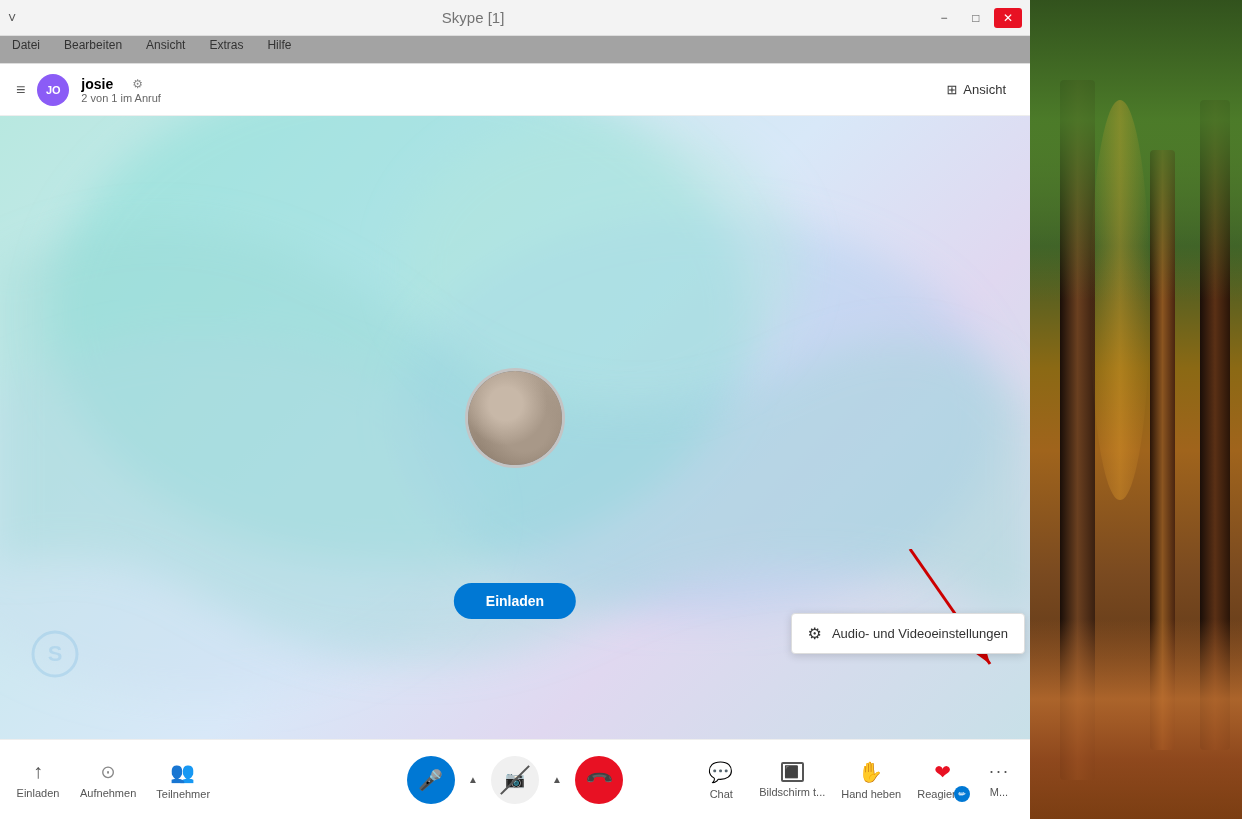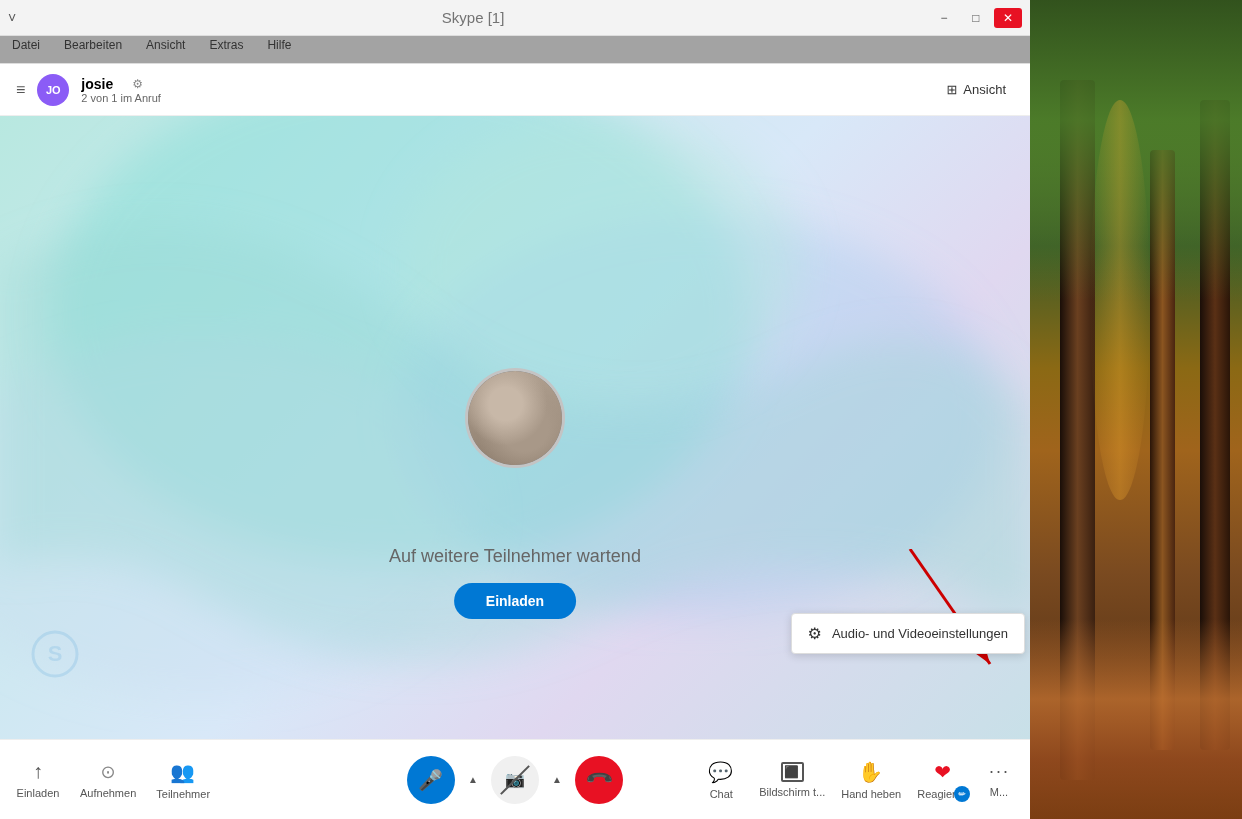--- a/index.html
+++ b/index.html
@@ -516,21 +516,20 @@
         <circle cx="25" cy="25" r="22" stroke="rgba(0,120,200,0.4)" stroke-width="3" fill="none"></circle>
         <text x="25" y="32" text-anchor="middle" font-size="22" fill="rgba(0,120,200,0.4)" font-family="Arial" font-weight="bold">S</text>
       </svg>
     </div>
 
     <div id="participant-avatar">
       <div id="participant-avatar-inner"></div>
     </div>
 
     <div id="waiting-section">
-      <span id="waiting-text">Auf weitere Teilnehmer wartend</span>
       <button id="einladen-btn">Einladen</button>
     </div>
 
     <svg id="red-arrow" width="120" height="130" viewBox="0 0 120 130">
       <defs>
         <marker id="arrowhead" markerWidth="10" markerHeight="7" refX="10" refY="3.5" orient="auto">
           <polygon points="0 0, 10 3.5, 0 7" fill="#cc0000"></polygon>
         </marker>
       </defs>
       <line x1="20" y1="0" x2="100" y2="115" stroke="#cc0000" stroke-width="3" marker-end="url(#arrowhead)"></line>

